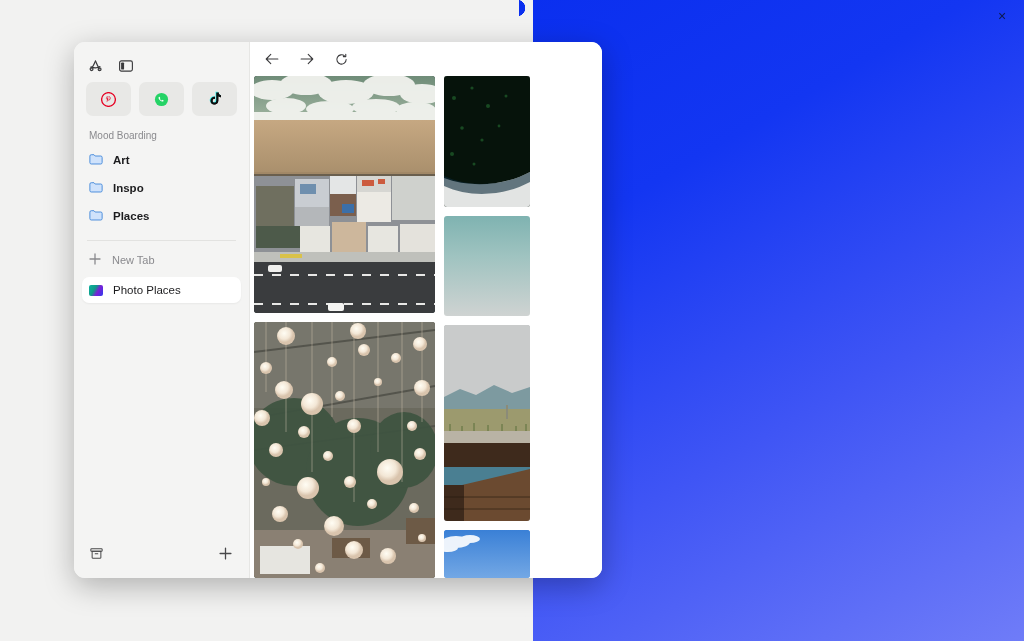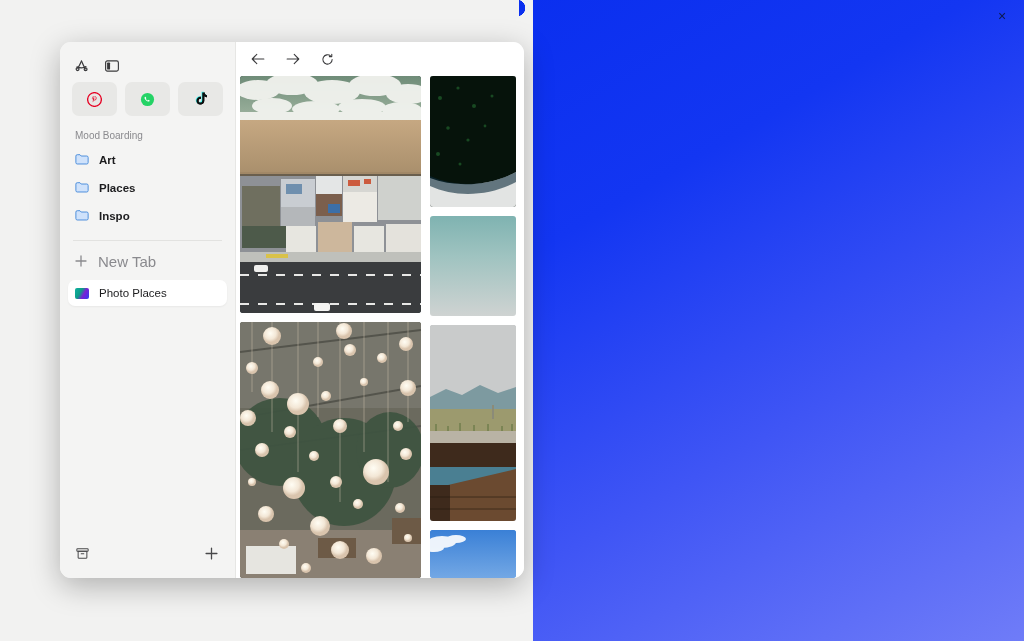--- a/index.html
+++ b/index.html
@@ -95,22 +95,22 @@
   .close-btn {
     position: absolute; right: 13px; top: 7px;
     width: 18px; height: 18px; z-index: 6;
     display: flex; align-items: center; justify-content: center;
     color: #0d1a4d; font-size: 14px; line-height: 1;
     background: transparent; border: none; cursor: pointer;
   }
 
   
   .browser {
-    position: absolute; left: 60px; top: 42px;
-    width: 464px; height: 536px;
+    position: absolute; left: 74px; top: 42px;
+    width: 528px; height: 536px;
     background: #f4f4f3;
     border-radius: 11px;
     box-shadow: 0 8px 30px rgba(0,0,0,.28);
     overflow: hidden; display: flex;
     z-index: 4;
   }
   
   .bw-side {
     width: 175px; height: 100%;
     background: #f4f4f3;
@@ -135,21 +135,21 @@
   .folder-row {
     display: flex; align-items: center; gap: 10px;
     padding: 7px 0 7px 15px; font-size: 11.5px;
     font-weight: bold; color: #1c1c1e;
   }
   .divider {
     height: 1px; background: #e2e2e0; margin: 10px 13px 0 13px;
   }
   .newtab-row {
     display: flex; align-items: center; gap: 11px;
-    padding: 12px 0 10px 15px; font-size: 15px; color: #8a8a8e;
+    padding: 12px 0 10px 15px; font-size: 11px; color: #8a8a8e;
   }
   .tab-row {
     display: flex; align-items: center; gap: 10px;
     margin: 0 8px; padding: 7px 0 7px 7px;
     border-radius: 7px; background: #ffffff;
     font-size: 11.5px; color: #1c1c1e;
     box-shadow: 0 1px 2px rgba(0,0,0,.05);
   }
   .favicon {
     width: 14px; height: 11px; border-radius: 2px;
@@ -342,29 +342,29 @@
             </svg>
         </span>
         <span>Art</span>
       </div>
       <div class="folder-row">
         <span>
           <svg width="14" height="12" viewBox="0 0 16 13">
               <path d="M1 3.2a1.6 1.6 0 0 1 1.6-1.6h3.1l1.3 1.5h6.4A1.6 1.6 0 0 1 15 4.7v5.9a1.6 1.6 0 0 1-1.6 1.6H2.6A1.6 1.6 0 0 1 1 10.6z" fill="#cfe2fb" stroke="#4a8ddb" stroke-width="1.1"></path>
             </svg>
         </span>
-        <span>Places</span>
+        <span>Inspo</span>
       </div>
       <div class="folder-row">
         <span>
           <svg width="14" height="12" viewBox="0 0 16 13">
               <path d="M1 3.2a1.6 1.6 0 0 1 1.6-1.6h3.1l1.3 1.5h6.4A1.6 1.6 0 0 1 15 4.7v5.9a1.6 1.6 0 0 1-1.6 1.6H2.6A1.6 1.6 0 0 1 1 10.6z" fill="#cfe2fb" stroke="#4a8ddb" stroke-width="1.1"></path>
             </svg>
         </span>
-        <span>Inspo</span>
+        <span>Places</span>
       </div>
 
       <div class="divider"></div>
 
       <div class="newtab-row">
         <span>
           <svg width="12" height="12" viewBox="0 0 12 12">
               <path d="M6 1v10M1 6h10" stroke="#8a8a8e" stroke-width="1.3" stroke-linecap="round"></path>
             </svg>
         </span>

